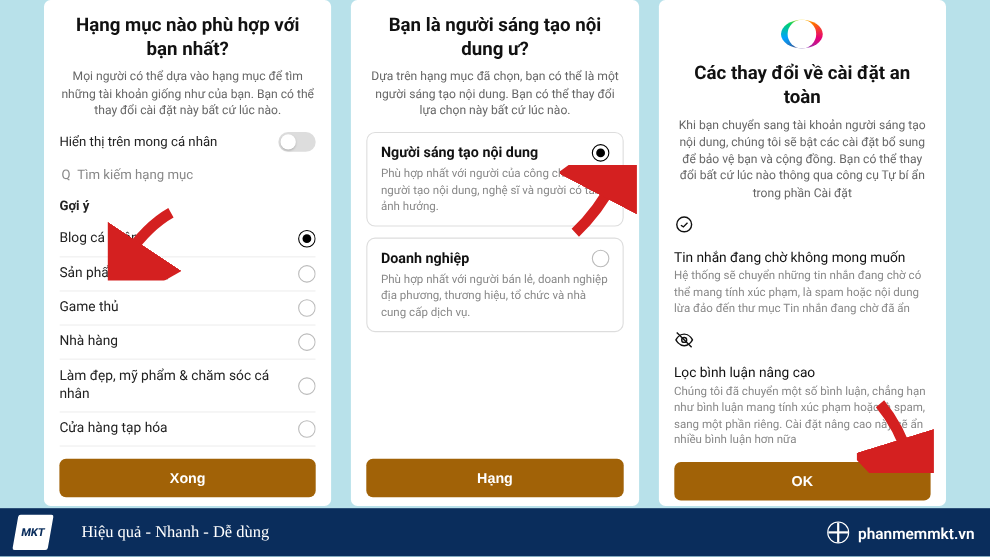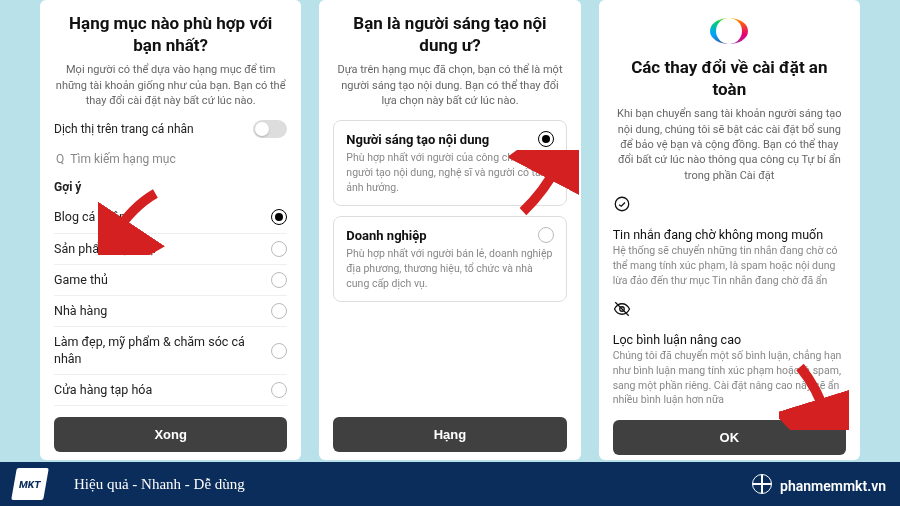--- a/index.html
+++ b/index.html
@@ -104,21 +104,21 @@
     justify-content: center;
   }
   .radio.selected { border-color: #000; }
   .radio.selected::after {
     content: '';
     width: 8px; height: 8px;
     background: #000;
     border-radius: 50%;
   }
   .primary-btn {
-    background: #404040;
+    background: #a16207;
     color: #fff;
     border: none;
     border-radius: 6px;
     padding: 10px;
     font-size: 13px;
     font-weight: 600;
     width: 100%;
     margin-top: auto;
     margin-bottom: 8px;
   }
@@ -263,21 +263,21 @@
 </style>
 </head>
 <body>
 
 <div class="screens">
 
   <div class="screen">
     <h2>Hạng mục nào phù hợp với bạn nhất?</h2>
     <p class="subtitle">Mọi người có thể dựa vào hạng mục để tìm những tài khoản giống như của bạn. Bạn có thể thay đổi cài đặt này bất cứ lúc nào.</p>
     <div class="toggle-row">
-      <span>Dịch thị trên trang cá nhân</span>
+      <span>Hiển thị trên mong cá nhân</span>
       <span class="toggle"></span>
     </div>
     <div class="search-row">
       <span class="search-icon">Q</span>
       <span>Tìm kiếm hạng mục</span>
     </div>
     <div class="suggest-label">Gợi ý</div>
     <div class="cat-list" id="cat-list">
         <div class="cat-item">
           <span>Blog cá nhân</span>

